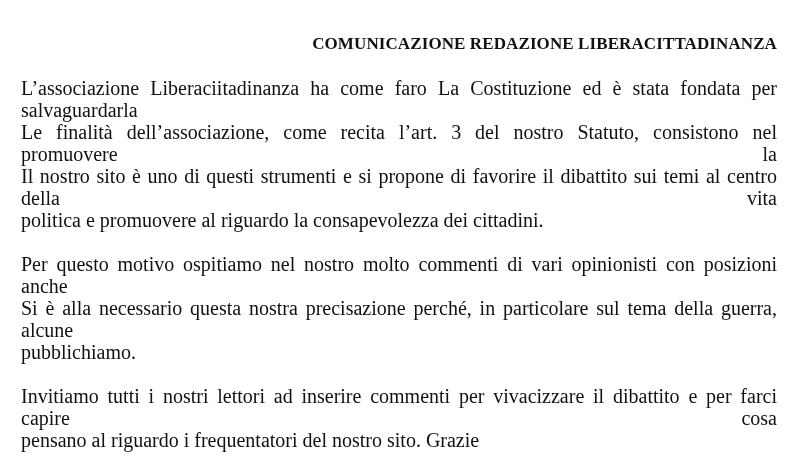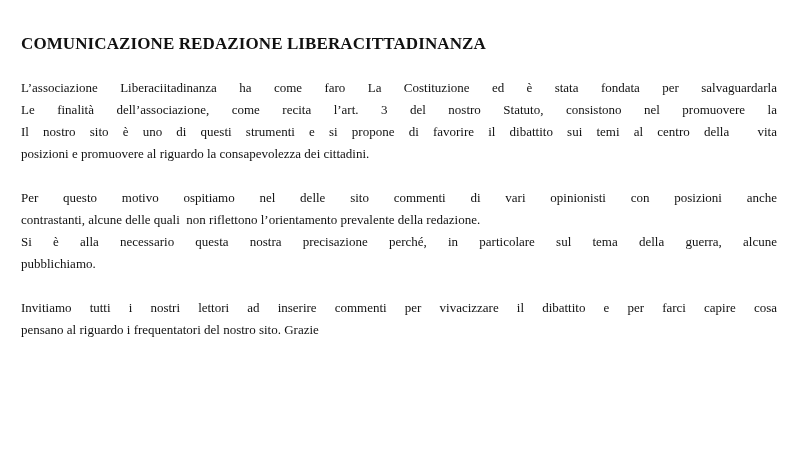--- a/index.html
+++ b/index.html
@@ -19,57 +19,56 @@
     padding: 33px 23px 0 21px;
     font-family: "Liberation Serif", "DejaVu Serif", serif;
     color: #111111;
     overflow: hidden;
   }
   .title {
     margin: 0 0 22px 0;
     font-size: 17px;
     line-height: 22px;
     font-weight: 700;
-    text-align: left;
+    text-align: right;
     letter-spacing: 0.1px;
   }
   .para {
     margin: 0 0 22px 0;
   }
   .para:last-child {
     margin-bottom: 0;
   }
   .line {
     margin: 0;
-    font-size: 13px;
+    font-size: 20px;
     line-height: 22px;
     text-align: left;
   }
   .line.fill {
     text-align: justify;
     text-align-last: justify;
   }
 </style>
 </head>
 <body>
 
 <div class="page">
 
   <h1 class="title">COMUNICAZIONE REDAZIONE LIBERACITTADINANZA</h1>
 
   <section class="para">
     <p class="line fill">L’associazione Liberaciitadinanza ha come faro La Costituzione ed è stata fondata per salvaguardarla</p>
     <p class="line fill">Le finalità dell’associazione, come recita l’art. 3 del nostro Statuto, consistono nel promuovere la</p>
     <p class="line fill">Il nostro sito è uno di questi strumenti e si propone di favorire il dibattito sui temi al centro della&nbsp; vita</p>
-    <p class="line">posizioni e promuovere al riguardo la consapevolezza dei cittadini.</p>
+    <p class="line">politica e promuovere al riguardo la consapevolezza dei cittadini.</p>
   </section>
 
   <section class="para">
-    <p class="line fill">Per questo motivo ospitiamo nel delle sito commenti di vari opinionisti con posizioni anche</p>
-    <p class="line">contrastanti, alcune delle quali&nbsp; non riflettono l’orientamento prevalente della redazione.</p>
+    <p class="line fill">Per questo motivo ospitiamo nel nostro molto commenti di vari opinionisti con posizioni anche</p>
     <p class="line fill">Si è alla necessario questa nostra precisazione perché, in particolare sul tema della guerra, alcune</p>
     <p class="line">pubblichiamo.</p>
   </section>
 
   <section class="para">
     <p class="line fill">Invitiamo tutti i nostri lettori ad inserire commenti per vivacizzare il dibattito e per farci capire cosa</p>
     <p class="line">pensano al riguardo i frequentatori del nostro sito. Grazie</p>
   </section>
 
 </div>

